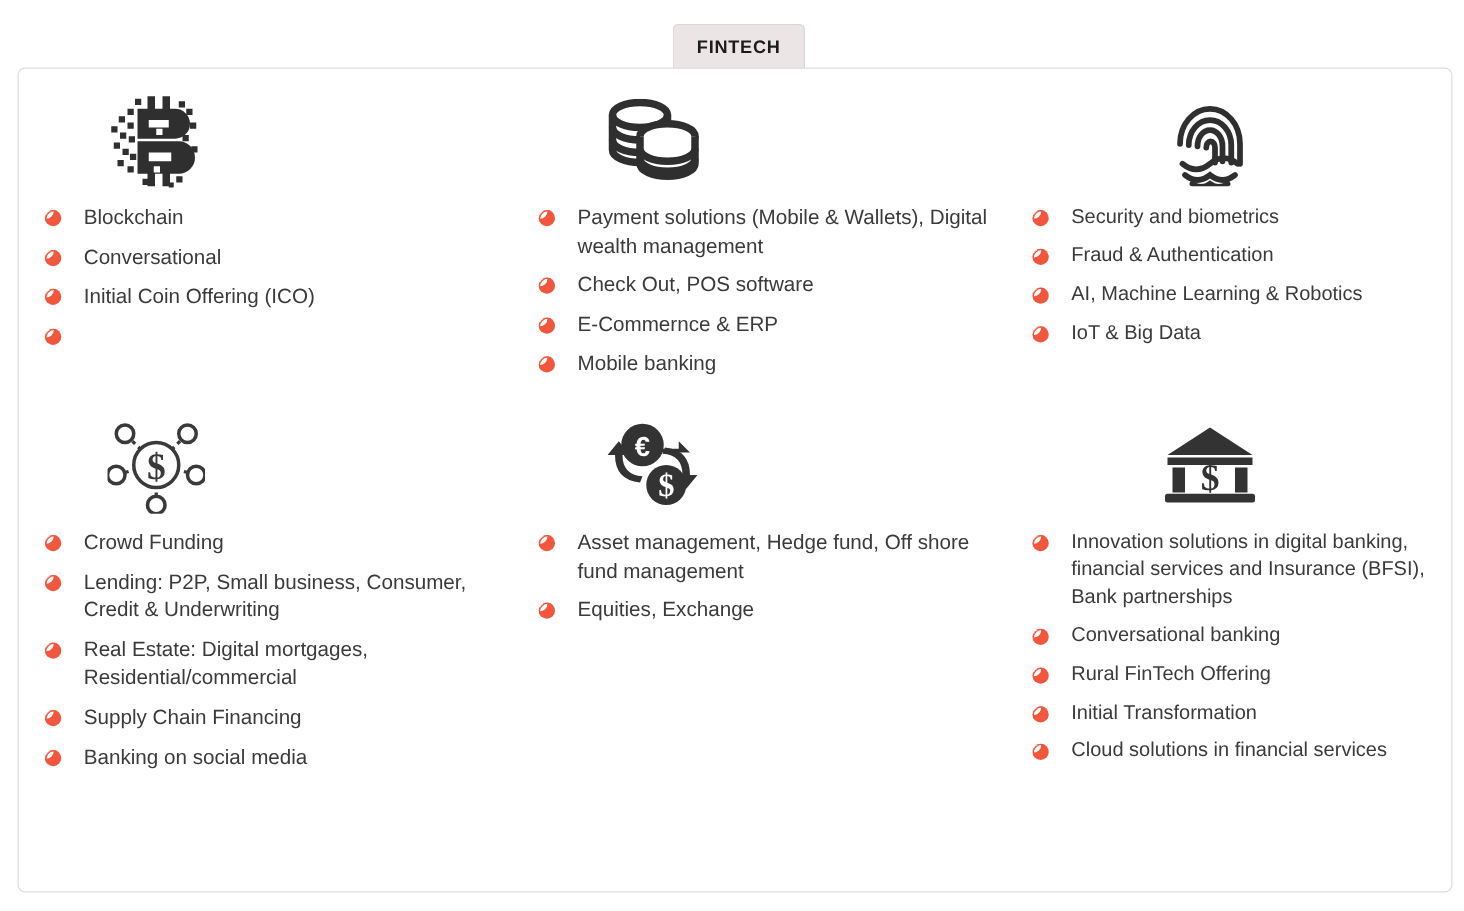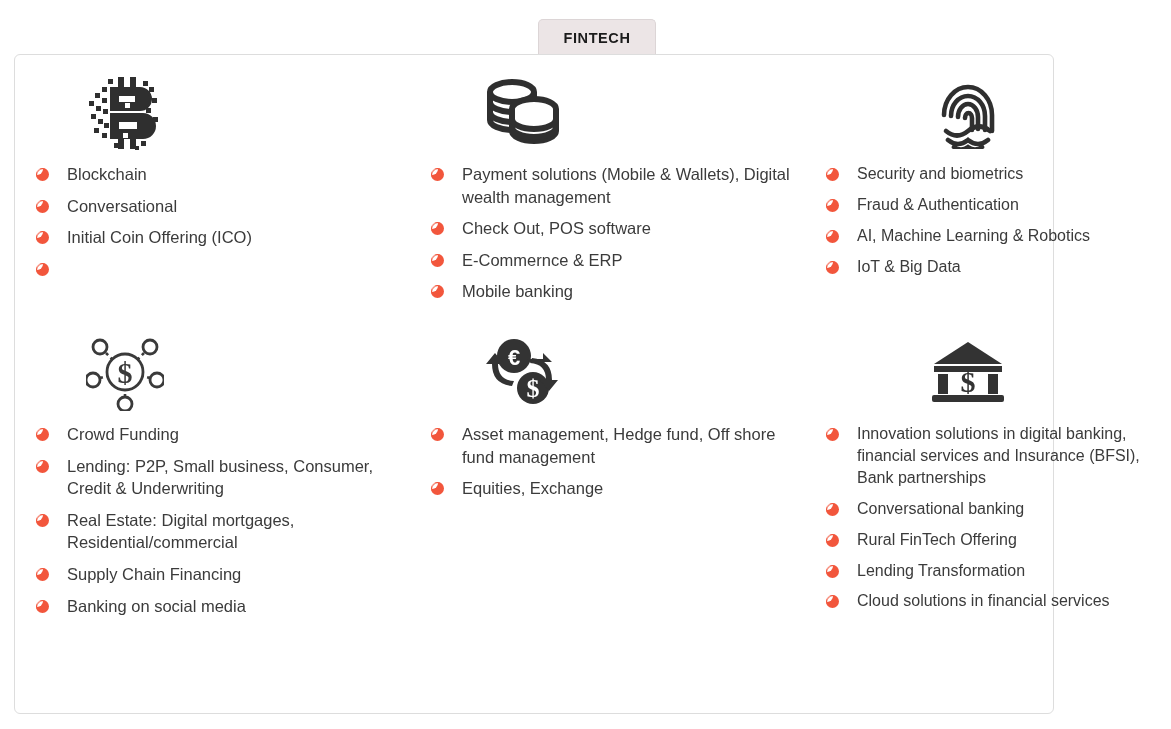--- a/index.html
+++ b/index.html
@@ -21,21 +21,21 @@
   .tab-strip {
     position: absolute;
     top: 0; left: 0;
     width: 1171px;
     height: 54px;
   }
   .tab {
     position: absolute;
     left: 538px;
     top: 19px;
-    width: 118px;
+    width: 106px;
     height: 36px;
     background: #ece5e6;
     border: 1px solid #dcd5d6;
     border-bottom: none;
     border-top-left-radius: 5px;
     border-top-right-radius: 5px;
     display: flex;
     align-items: center;
     justify-content: center;
     font-size: 14.5px;
@@ -43,21 +43,21 @@
     letter-spacing: 0.6px;
     color: #1c1c1c;
     font-family: "Liberation Sans", sans-serif;
   }
 
   
   .panel {
     position: absolute;
     left: 14px;
     top: 54px;
-    width: 1040px;
+    width: 1148px;
     height: 660px;
     background: #ffffff;
     border: 1px solid #dddddd;
     border-radius: 6px;
   }
 
   .grid {
     position: absolute;
     left: 0; top: 0;
     width: 1144px;
@@ -312,21 +312,21 @@
                 <rect x="58" y="34" width="10" height="20"></rect>
                 <rect x="2" y="55" width="72" height="7" rx="2"></rect>
               </g>
               <text x="38" y="52" text-anchor="middle" font-family="Liberation Serif, serif" font-size="30" font-weight="bold" fill="#333333">$</text>
             </svg>
           </div>
           <ul class="items">
             <li><span class="bullet"></span><span>Innovation solutions in digital banking, financial services and Insurance (BFSI), Bank partnerships</span></li>
             <li><span class="bullet"></span><span>Conversational banking</span></li>
             <li><span class="bullet"></span><span>Rural FinTech Offering</span></li>
-            <li><span class="bullet"></span><span>Lending Transformation</span></li>
+            <li><span class="bullet"></span><span>Initial Transformation</span></li>
             <li><span class="bullet"></span><span>Cloud solutions in financial services</span></li>
           </ul>
         </div>
       </div>
 
     </div>
   </div>
 </div>
 
 </body></html>

